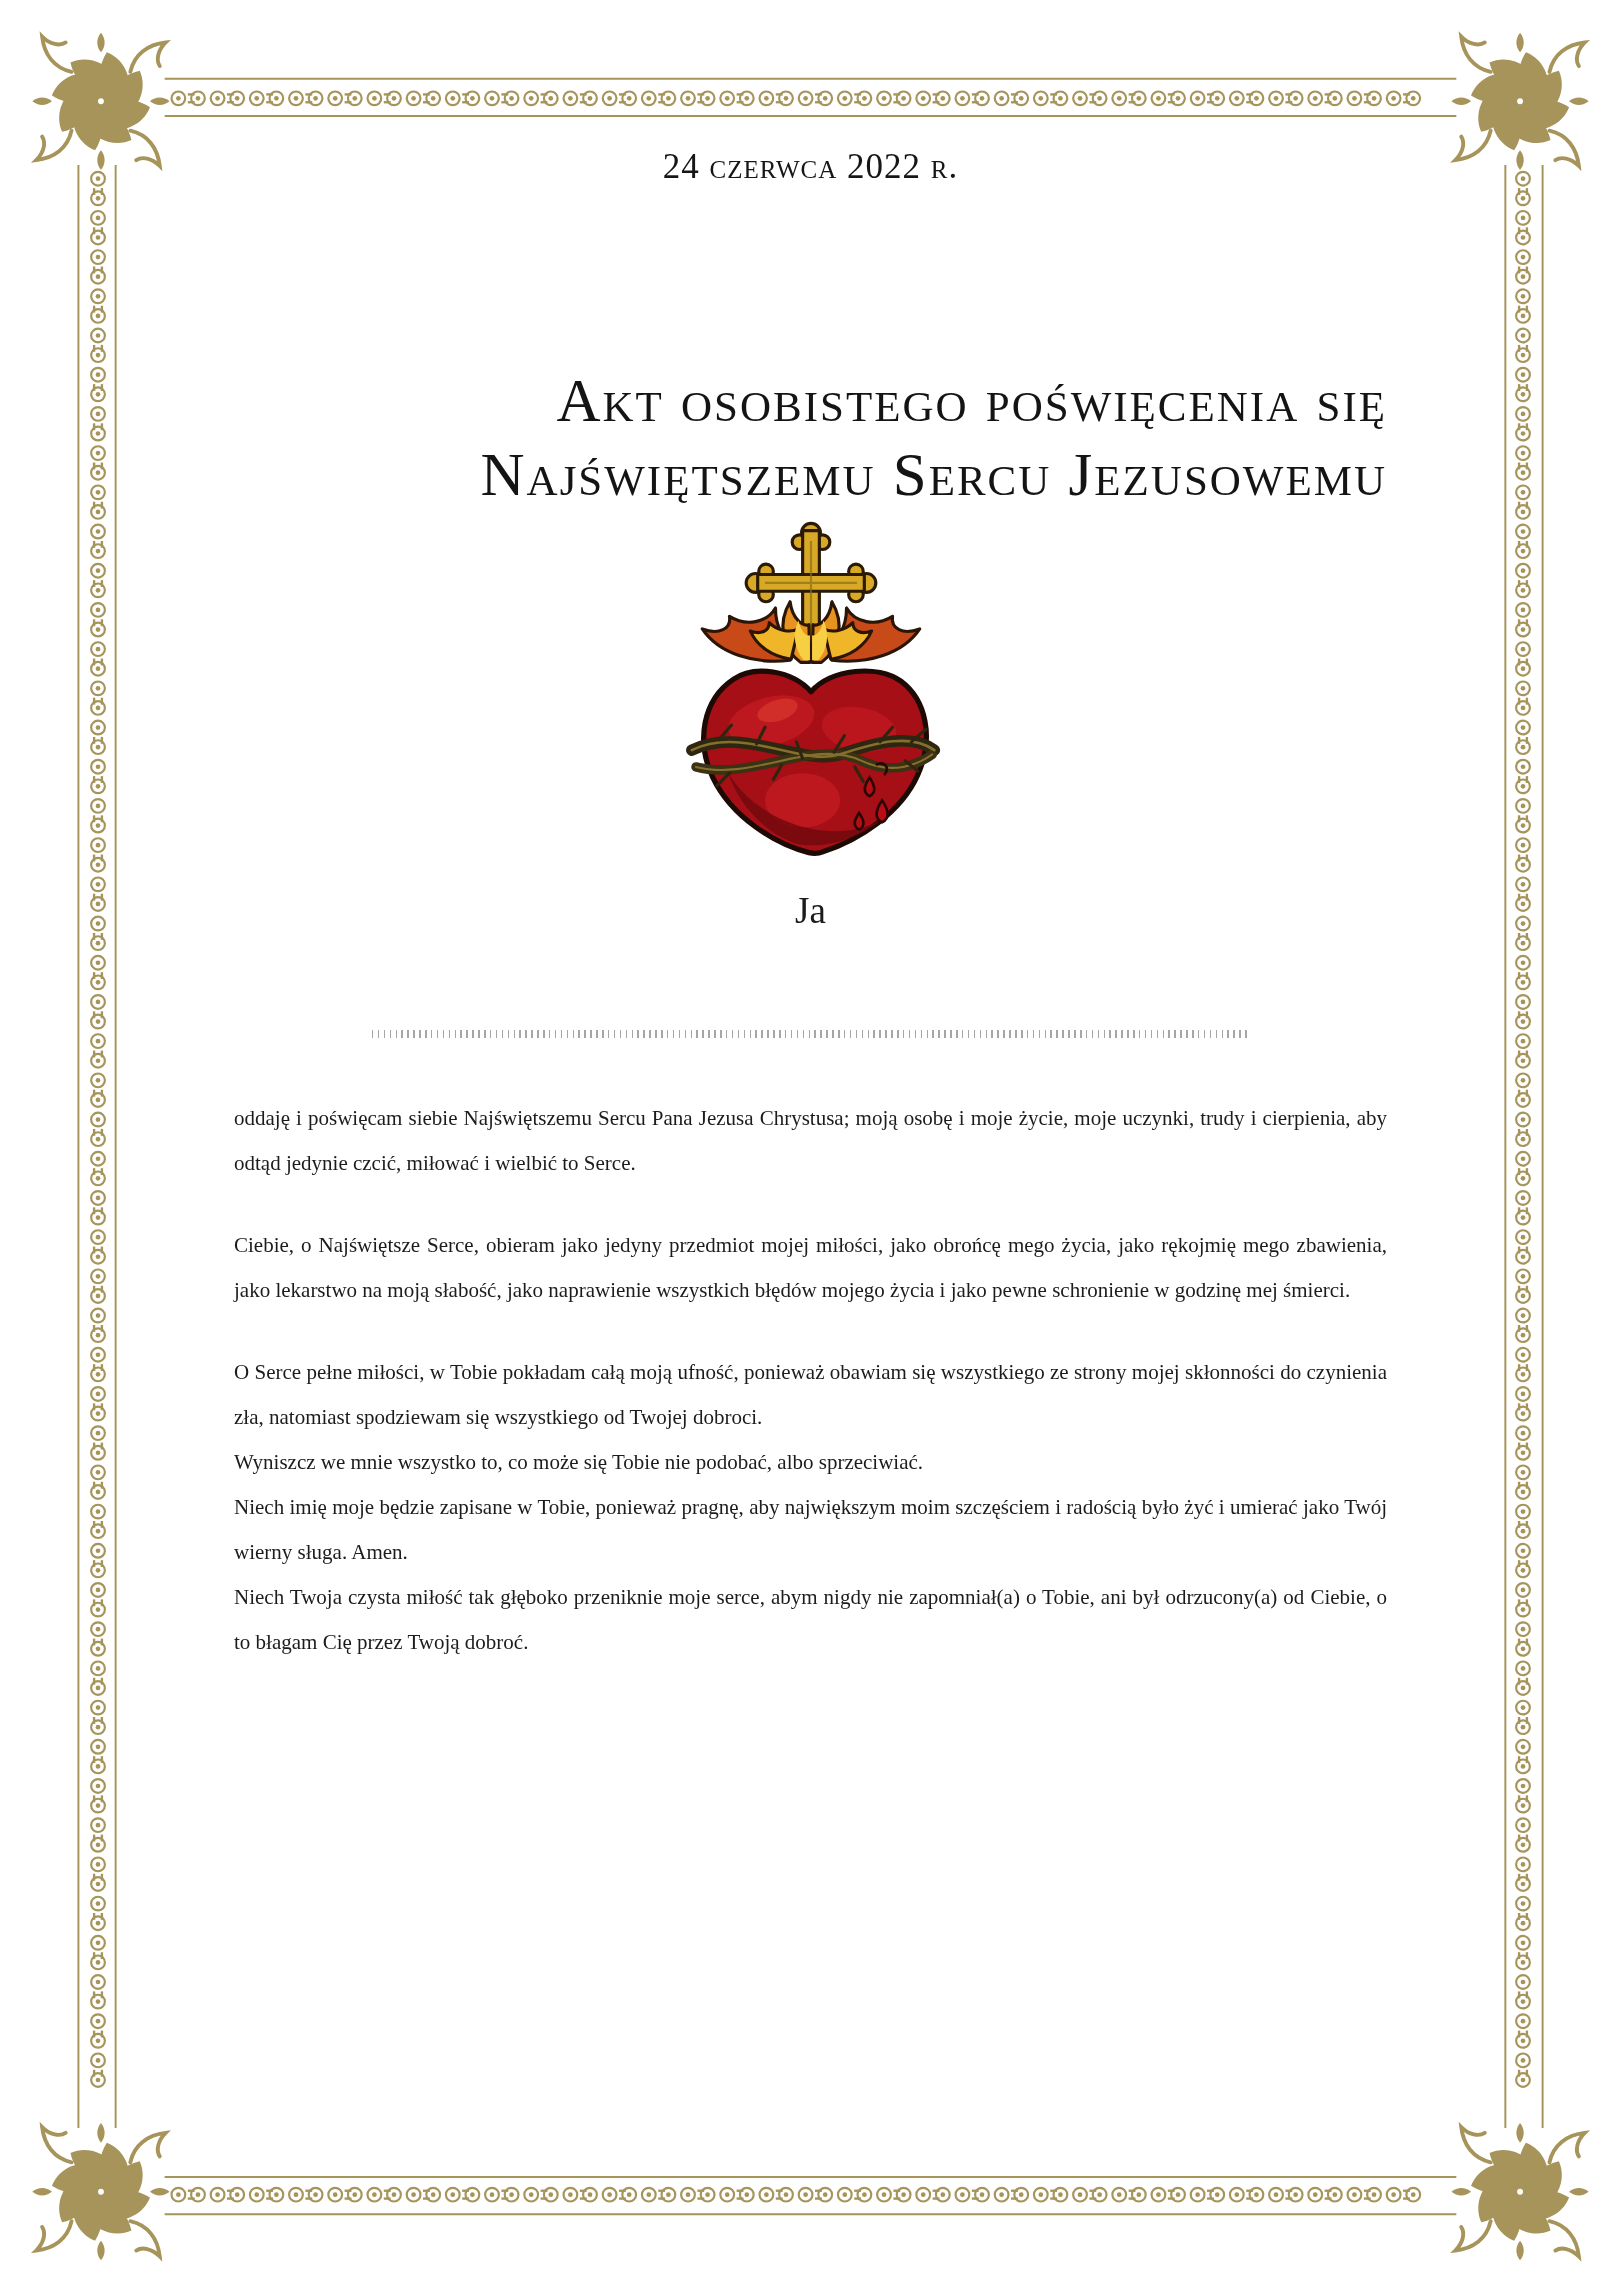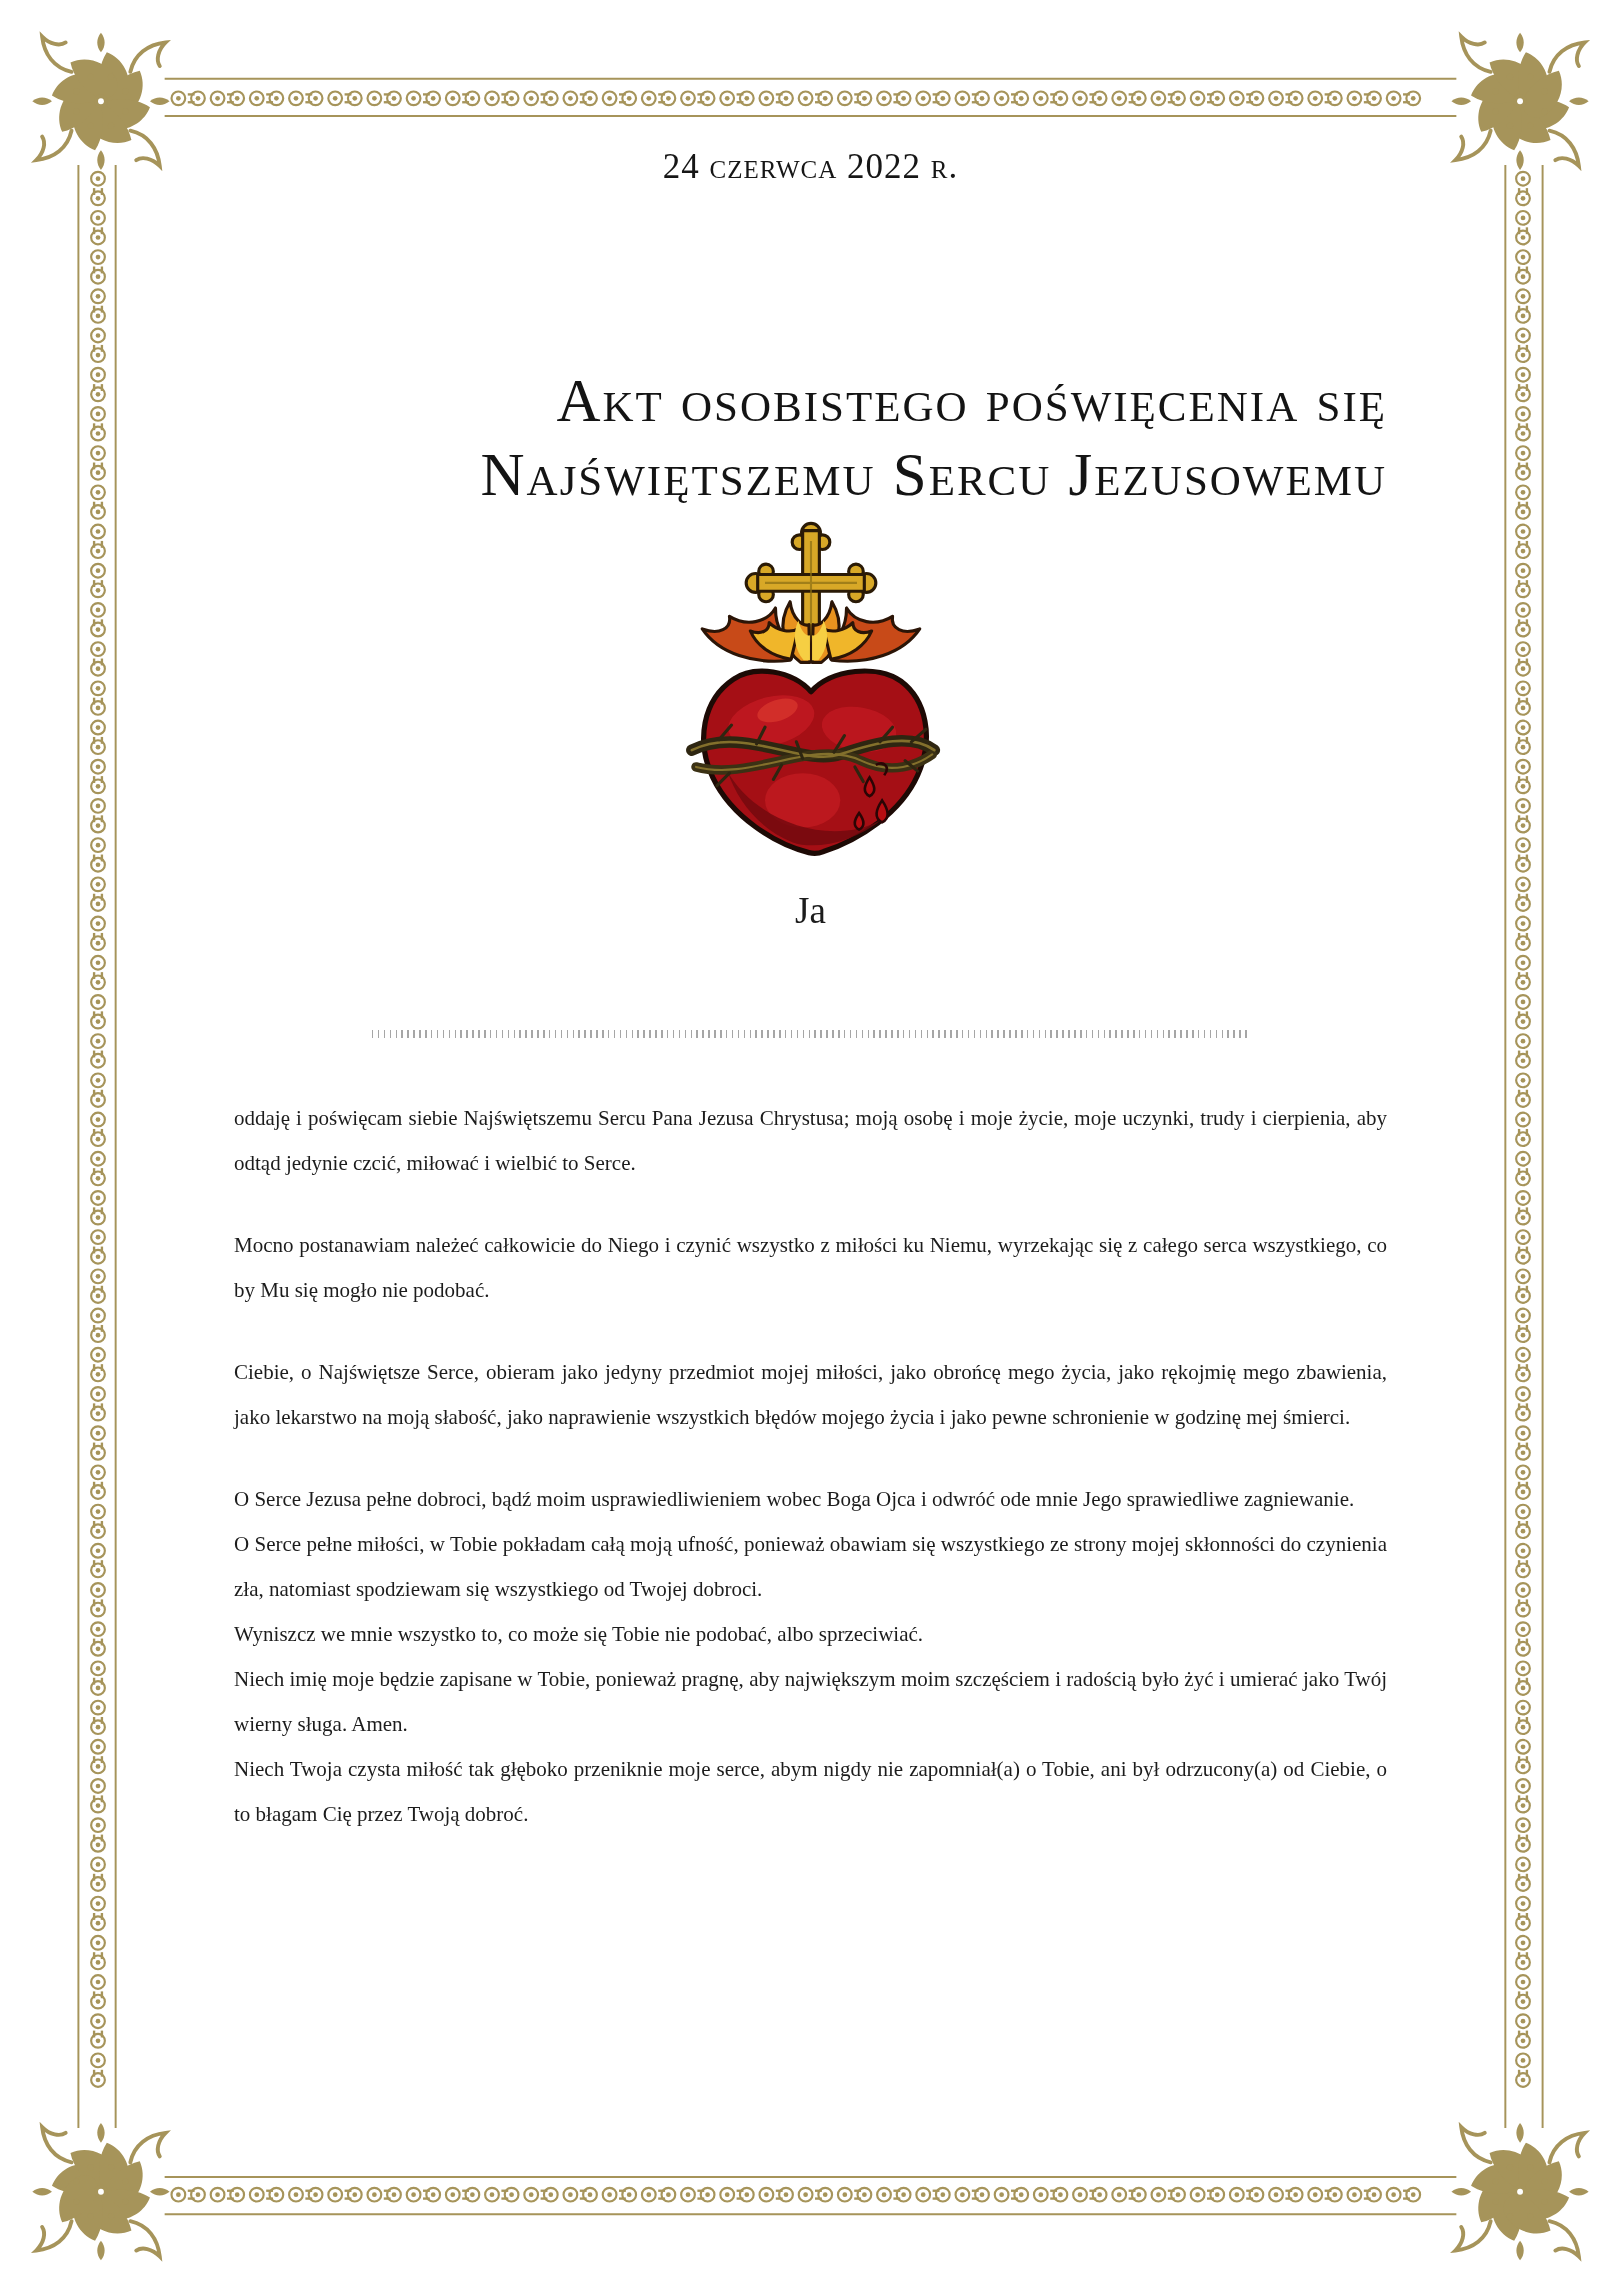--- a/index.html
+++ b/index.html
@@ -347,23 +347,21 @@
         <path d="M212 238 C 220 234 226 240 220 248" stroke="#2a0505" stroke-width="2.5" fill="none"></path>
       </svg>
     </div>
 
     <div class="ja">Ja</div>
 
     <div class="name-line"></div>
 
     <div class="bodytext">
       <p class="para">oddaję i poświęcam siebie Najświętszemu Sercu Pana Jezusa Chrystusa; moją osobę i moje życie, moje uczynki, trudy i cierpienia, aby odtąd jedynie czcić, miłować i wielbić to Serce.</p>
-      <p class="para">Mocno postanawiam należeć całkowicie do Niego i czynić wszystko z miłości ku Niemu, wyrzekając się z całego serca wszystkiego, co by Mu się mogło nie podobać.</p>
       <p class="para">Ciebie, o Najświętsze Serce, obieram jako jedyny przedmiot mojej miłości, jako obrońcę mego życia, jako rękojmię mego zbawienia, jako lekarstwo na moją słabość, jako naprawienie wszystkich błędów mojego życia i jako pewne schronienie w godzinę mej śmierci.</p>
-      <p class="para tight">O Serce Jezusa pełne dobroci, bądź moim usprawiedliwieniem wobec Boga Ojca i odwróć ode mnie Jego sprawiedliwe zagniewanie.</p>
       <p class="para tight">O Serce pełne miłości, w Tobie pokładam całą moją ufność, ponieważ obawiam się wszystkiego ze strony mojej skłonności do czynienia zła, natomiast spodziewam się wszystkiego od Twojej dobroci.</p>
       <p class="para tight">Wyniszcz we mnie wszystko to, co może się Tobie nie podobać, albo sprzeciwiać.</p>
       <p class="para last">Niech imię moje będzie zapisane w Tobie, ponieważ pragnę, aby największym moim szczęściem i radością było żyć i umierać jako Twój wierny sługa. Amen.</p>
       <p class="para">Niech Twoja czysta miłość tak głęboko przeniknie moje serce, abym nigdy nie zapomniał(a) o Tobie, ani był odrzucony(a) od Ciebie, o to błagam Cię przez Twoją dobroć.</p>
     </div>
 
   </div>
 </div>
 
 

